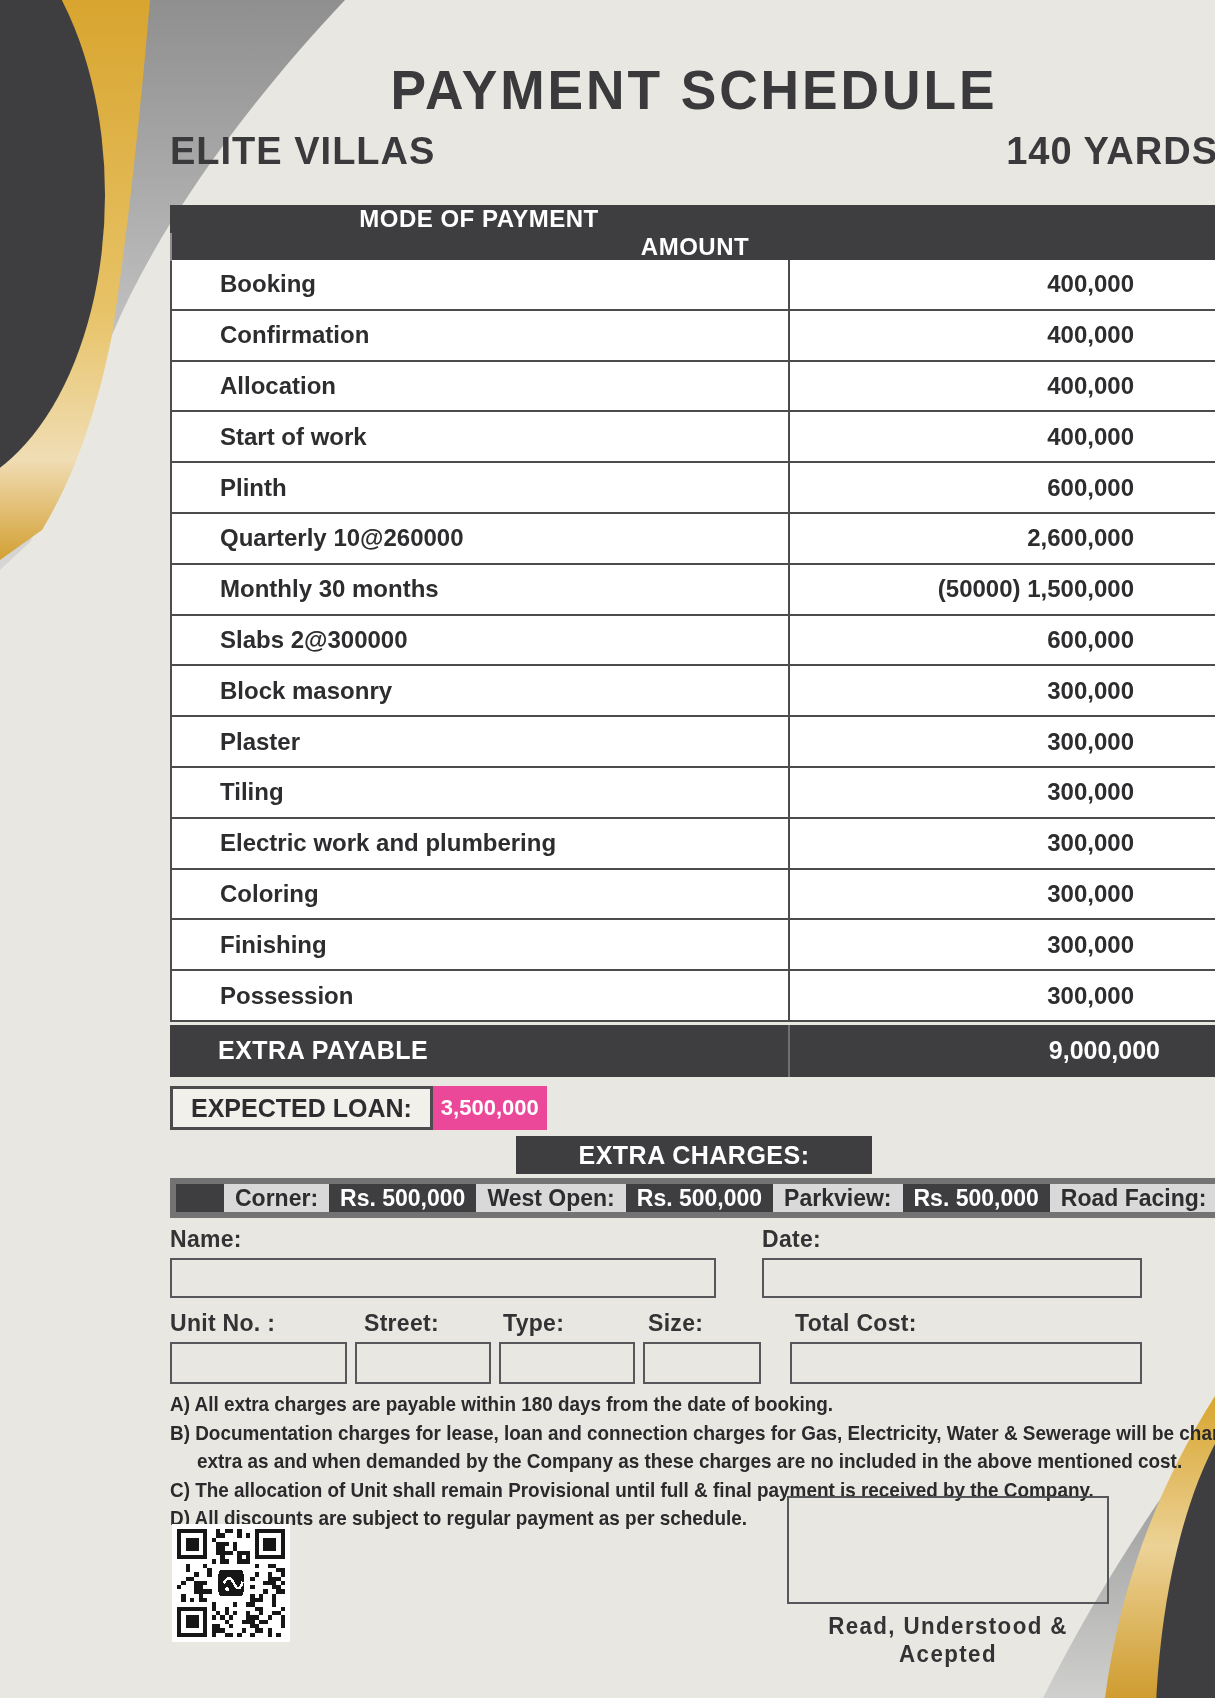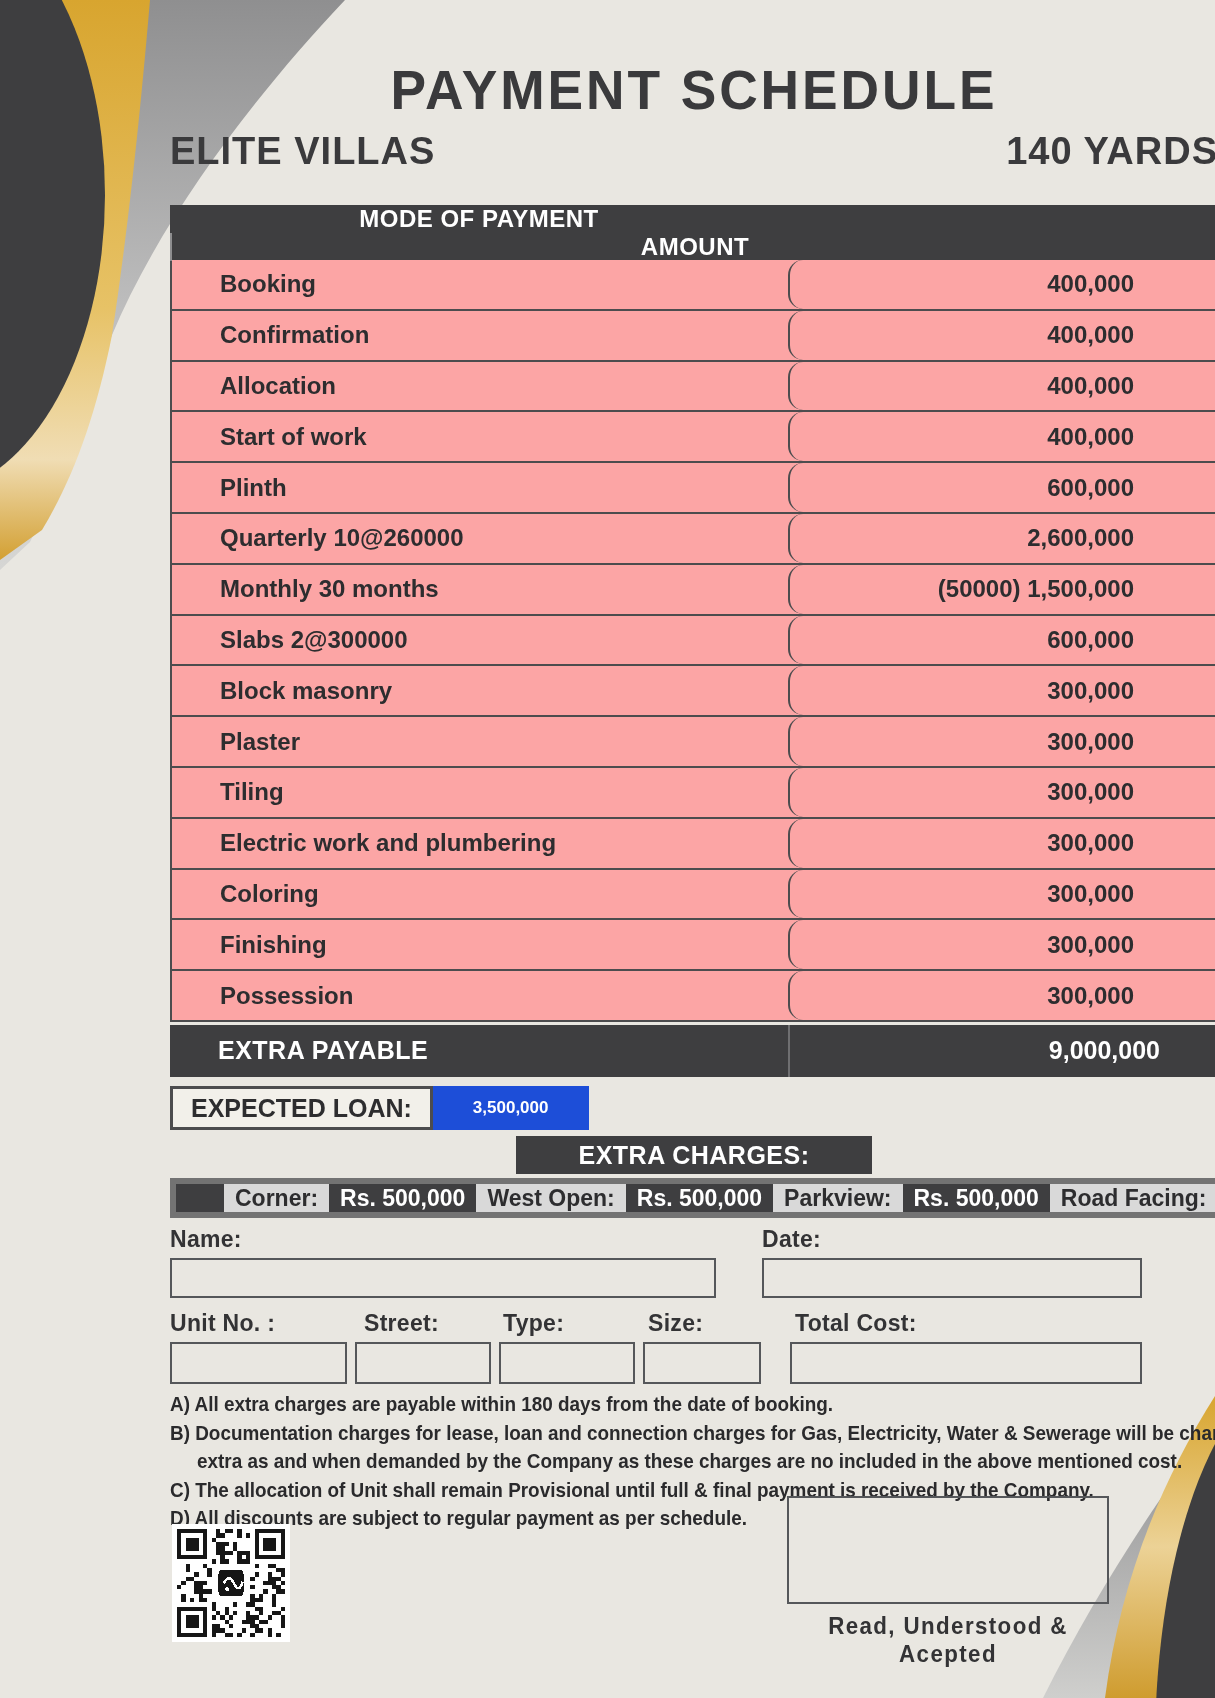--- a/index.html
+++ b/index.html
@@ -21,38 +21,38 @@
   .subhead .name,.subhead .yards{font-size:38px;font-weight:bold;color:#3a3a3c;letter-spacing:1px;}
 
   
   .tbl{position:absolute;top:205px;left:0;width:100%;}
   .tbl-head{display:flex;height:55px;background:#3e3e40;color:#fff;flex-direction:column;}
   .tbl-head .c1{width:618px;display:flex;align-items:center;justify-content:center;
     font-size:24px;font-weight:bold;letter-spacing:.5px;}
   .tbl-head .c2{flex:1;display:flex;align-items:center;justify-content:center;
     font-size:24px;font-weight:bold;letter-spacing:.5px;border-left:2px solid #8d8d8f;}
   .tbl-body{border:2px solid #4c4c4e;border-top:none;box-sizing:border-box;}
-  .trow{display:flex;height:48.8px;background:#fca5a5;border-bottom:2px solid #4c4c4e;}
+  .trow{display:flex;height:48.8px;background:#ffffff;border-bottom:2px solid #4c4c4e;}
   .trow:last-child{border-bottom:none;}
   .trow .c1{width:616px;display:flex;align-items:center;padding-left:48px;box-sizing:border-box;
     font-size:24px;font-weight:600;color:#2d2d2f;}
   .trow .c2{flex:1;display:flex;align-items:center;justify-content:flex-end;padding-right:82px;
-    box-sizing:border-box;border-left:2px solid #4c4c4e;font-size:24px;font-weight:600;color:#2d2d2f;border-radius:15px;}
+    box-sizing:border-box;border-left:2px solid #4c4c4e;font-size:24px;font-weight:600;color:#2d2d2f;}
   .cash-row{display:flex;height:52px;background:#3e3e40;color:#fff;margin-top:3px;}
   .cash-row .c1{width:618px;display:flex;align-items:center;padding-left:48px;box-sizing:border-box;
     font-size:25px;font-weight:bold;letter-spacing:.5px;}
   .cash-row .c2{flex:1;display:flex;align-items:center;justify-content:flex-end;padding-right:58px;
     box-sizing:border-box;border-left:2px solid #6f6f71;font-size:25px;font-weight:bold;}
 
   
   .loan{position:absolute;top:1086px;left:0;display:flex;height:44px;}
   .loan-label{background:#f2f0ea;border:3px solid #4c4c4e;box-sizing:border-box;
     display:flex;align-items:center;padding:0 18px;font-size:25px;font-weight:bold;color:#2d2d2f;}
-  .loan-value{background:#1d4ed8;color:#fff;display:flex;align-items:center;
-    padding:0 40px;font-size:17px;font-weight:bold;}
+  .loan-value{background:#ec4899;color:#fff;display:flex;align-items:center;
+    padding:0 8px;font-size:22px;font-weight:bold;}
 
   
   .extra-bar{position:absolute;top:1136px;left:50%;transform:translateX(-50%);
     background:#3e3e40;color:#fff;height:38px;width:356px;display:flex;align-items:center;
     justify-content:center;font-size:25px;font-weight:bold;letter-spacing:.5px;}
   .strip{position:absolute;top:1178px;left:0;width:100%;height:40px;display:flex;
     border:6px solid #737373;box-sizing:border-box;background:#3e3e40;padding-left:48px;}
   .seg{display:flex;align-items:center;justify-content:center;font-size:23px;font-weight:bold;
     white-space:nowrap;padding:0 11px;}
   .seg.light{background:#d9d9d9;color:#2d2d2f;flex:0.9 1 auto;}

